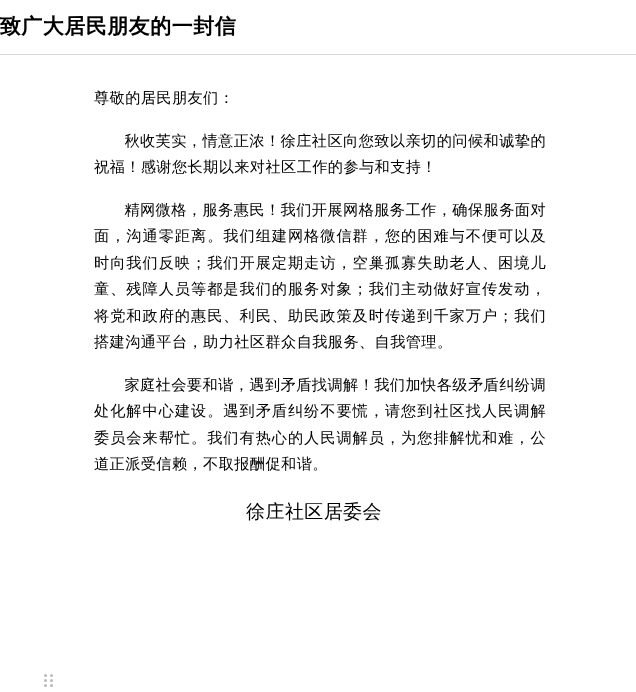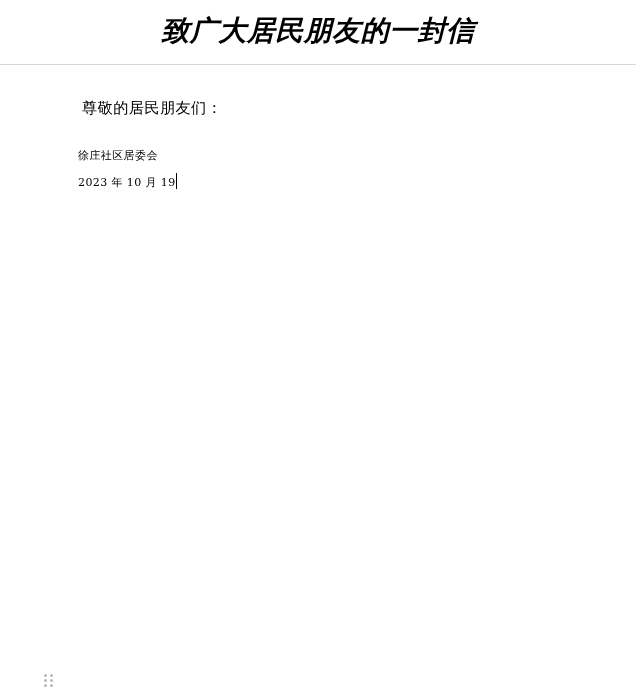--- a/index.html
+++ b/index.html
@@ -15,60 +15,59 @@
     position: relative;
   }
   .page {
     position: relative;
     width: 636px;
     height: 692px;
     box-sizing: border-box;
     background: #ffffff;
   }
   .doc-title {
-    text-align: center;
-    font-size: 28px;
+    text-align: left;
+    font-size: 21px;
     font-weight: bold;
     color: #000000;
     margin: 12px 0 0 0;
     letter-spacing: 0.5px;
     font-family: "DejaVu Serif", "Liberation Serif", serif;
-    font-style: italic;
   }
   .title-rule {
     width: 100%;
     height: 1px;
     background: #d8d8d8;
     margin-top: 14px;
   }
   .body-wrap {
     padding: 0 74px 0 78px;
     box-sizing: border-box;
   }
   p.para {
-    margin: 4px;
+    margin: 16px;
     font-size: 15.2px;
     line-height: 26.5px;
     color: #000000;
     text-align: justify;
     text-justify: inter-ideograph;
     letter-spacing: 0.4px;
   }
   p.salutation {
     margin-top: 30px;
     text-indent: 0;
   }
   p.indent {
     text-indent: 2em;
   }
   .sign-block {
     margin-top: 20px;
     padding-right: 12px;
-    text-align: left;
-    font-size: 11px;
+    text-align: center;
+    font-size: 19px;
     line-height: 27px;
     color: #000000;
     letter-spacing: 0.4px;
   }
   .sign-line {
     display: block;
   }
   .sign-date {
     display: block;
     position: relative;
@@ -103,24 +102,26 @@
 </head>
 <body>
 
 <div class="page">
 
   <div class="doc-title">致广大居民朋友的一封信</div>
   <div class="title-rule"></div>
 
   <div class="body-wrap">
     <p class="para salutation">尊敬的居民朋友们：</p>
+    <p class="para indent">秋收芙实，情意正浓！徐庄社区向您致以亲切的问候和诚挚的祝福！感谢您长期以来对社区工作的参与和支持！</p>
+    <p class="para indent">精网微格，服务惠民！我们开展网格服务工作，确保服务面对面，沟通零距离。我们组建网格微信群，您的困难与不便可以及时向我们反映；我们开展定期走访，空巢孤寡失助老人、困境儿童、残障人员等都是我们的服务对象；我们主动做好宣传发动，将党和政府的惠民、利民、助民政策及时传递到千家万户；我们搭建沟通平台，助力社区群众自我服务、自我管理。</p>
+    <p class="para indent">家庭社会要和谐，遇到矛盾找调解！我们加快各级矛盾纠纷调处化解中心建设。遇到矛盾纠纷不要慌，请您到社区找人民调解委员会来帮忙。我们有热心的人民调解员，为您排解忧和难，公道正派受信赖，不取报酬促和谐。</p>
 
     <div class="sign-block">
       <span class="sign-line">徐庄社区居委会</span>
-      <span class="sign-date"><span>2023 年 10 月 19</span><span class="caret"></span></span>
     </div>
   </div>
 
   <div class="drag-handle">
     <i></i>
     <i></i>
     <i></i>
     <i></i>
     <i></i>
     <i></i>

